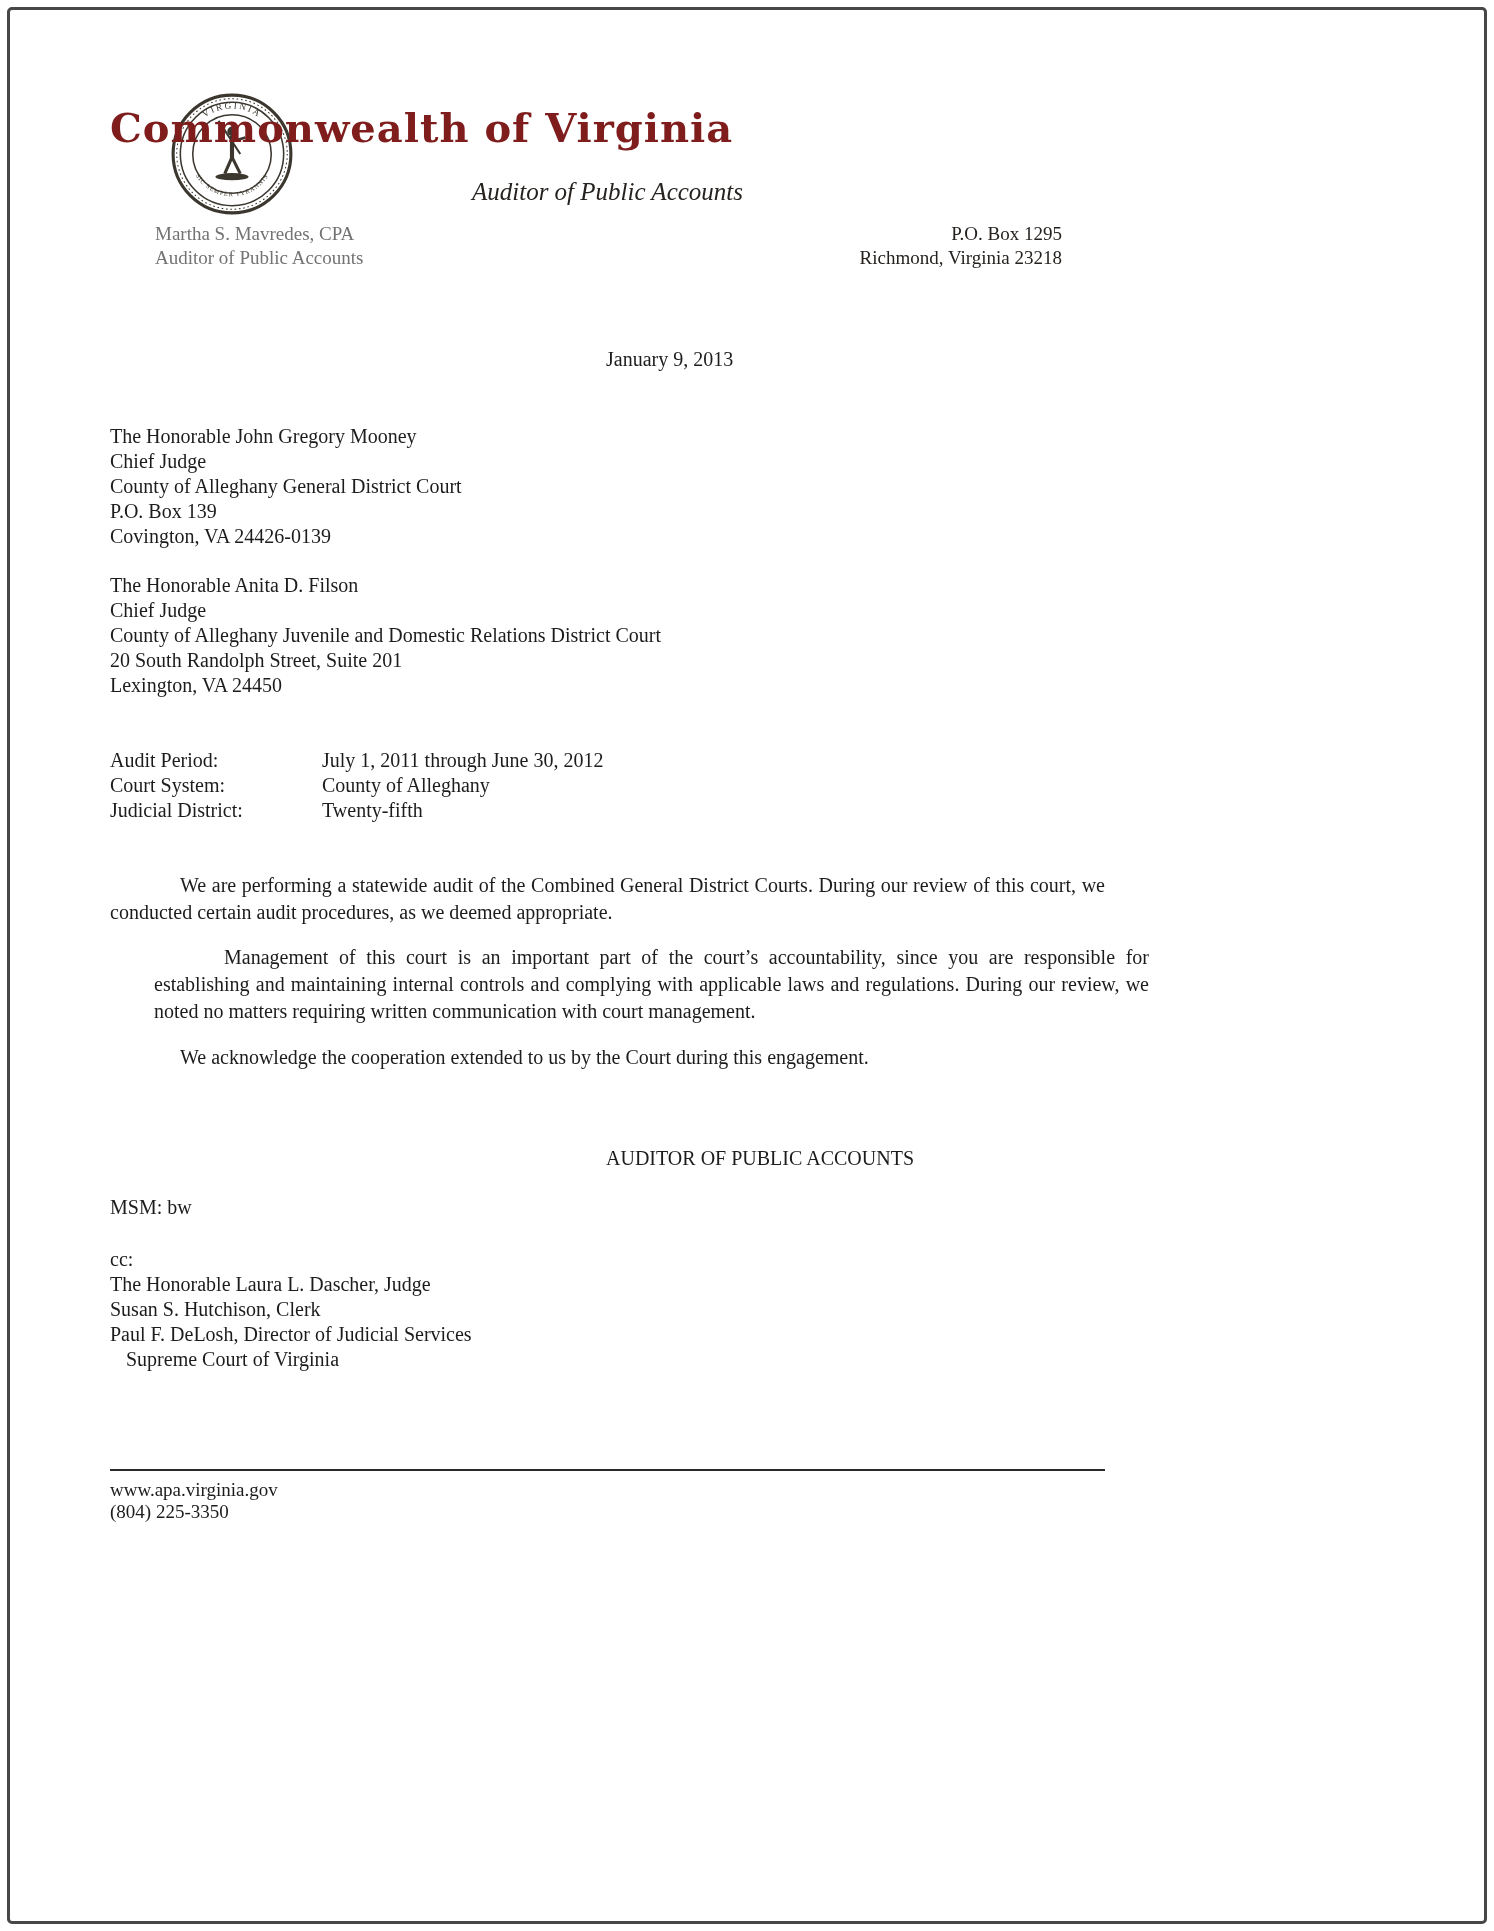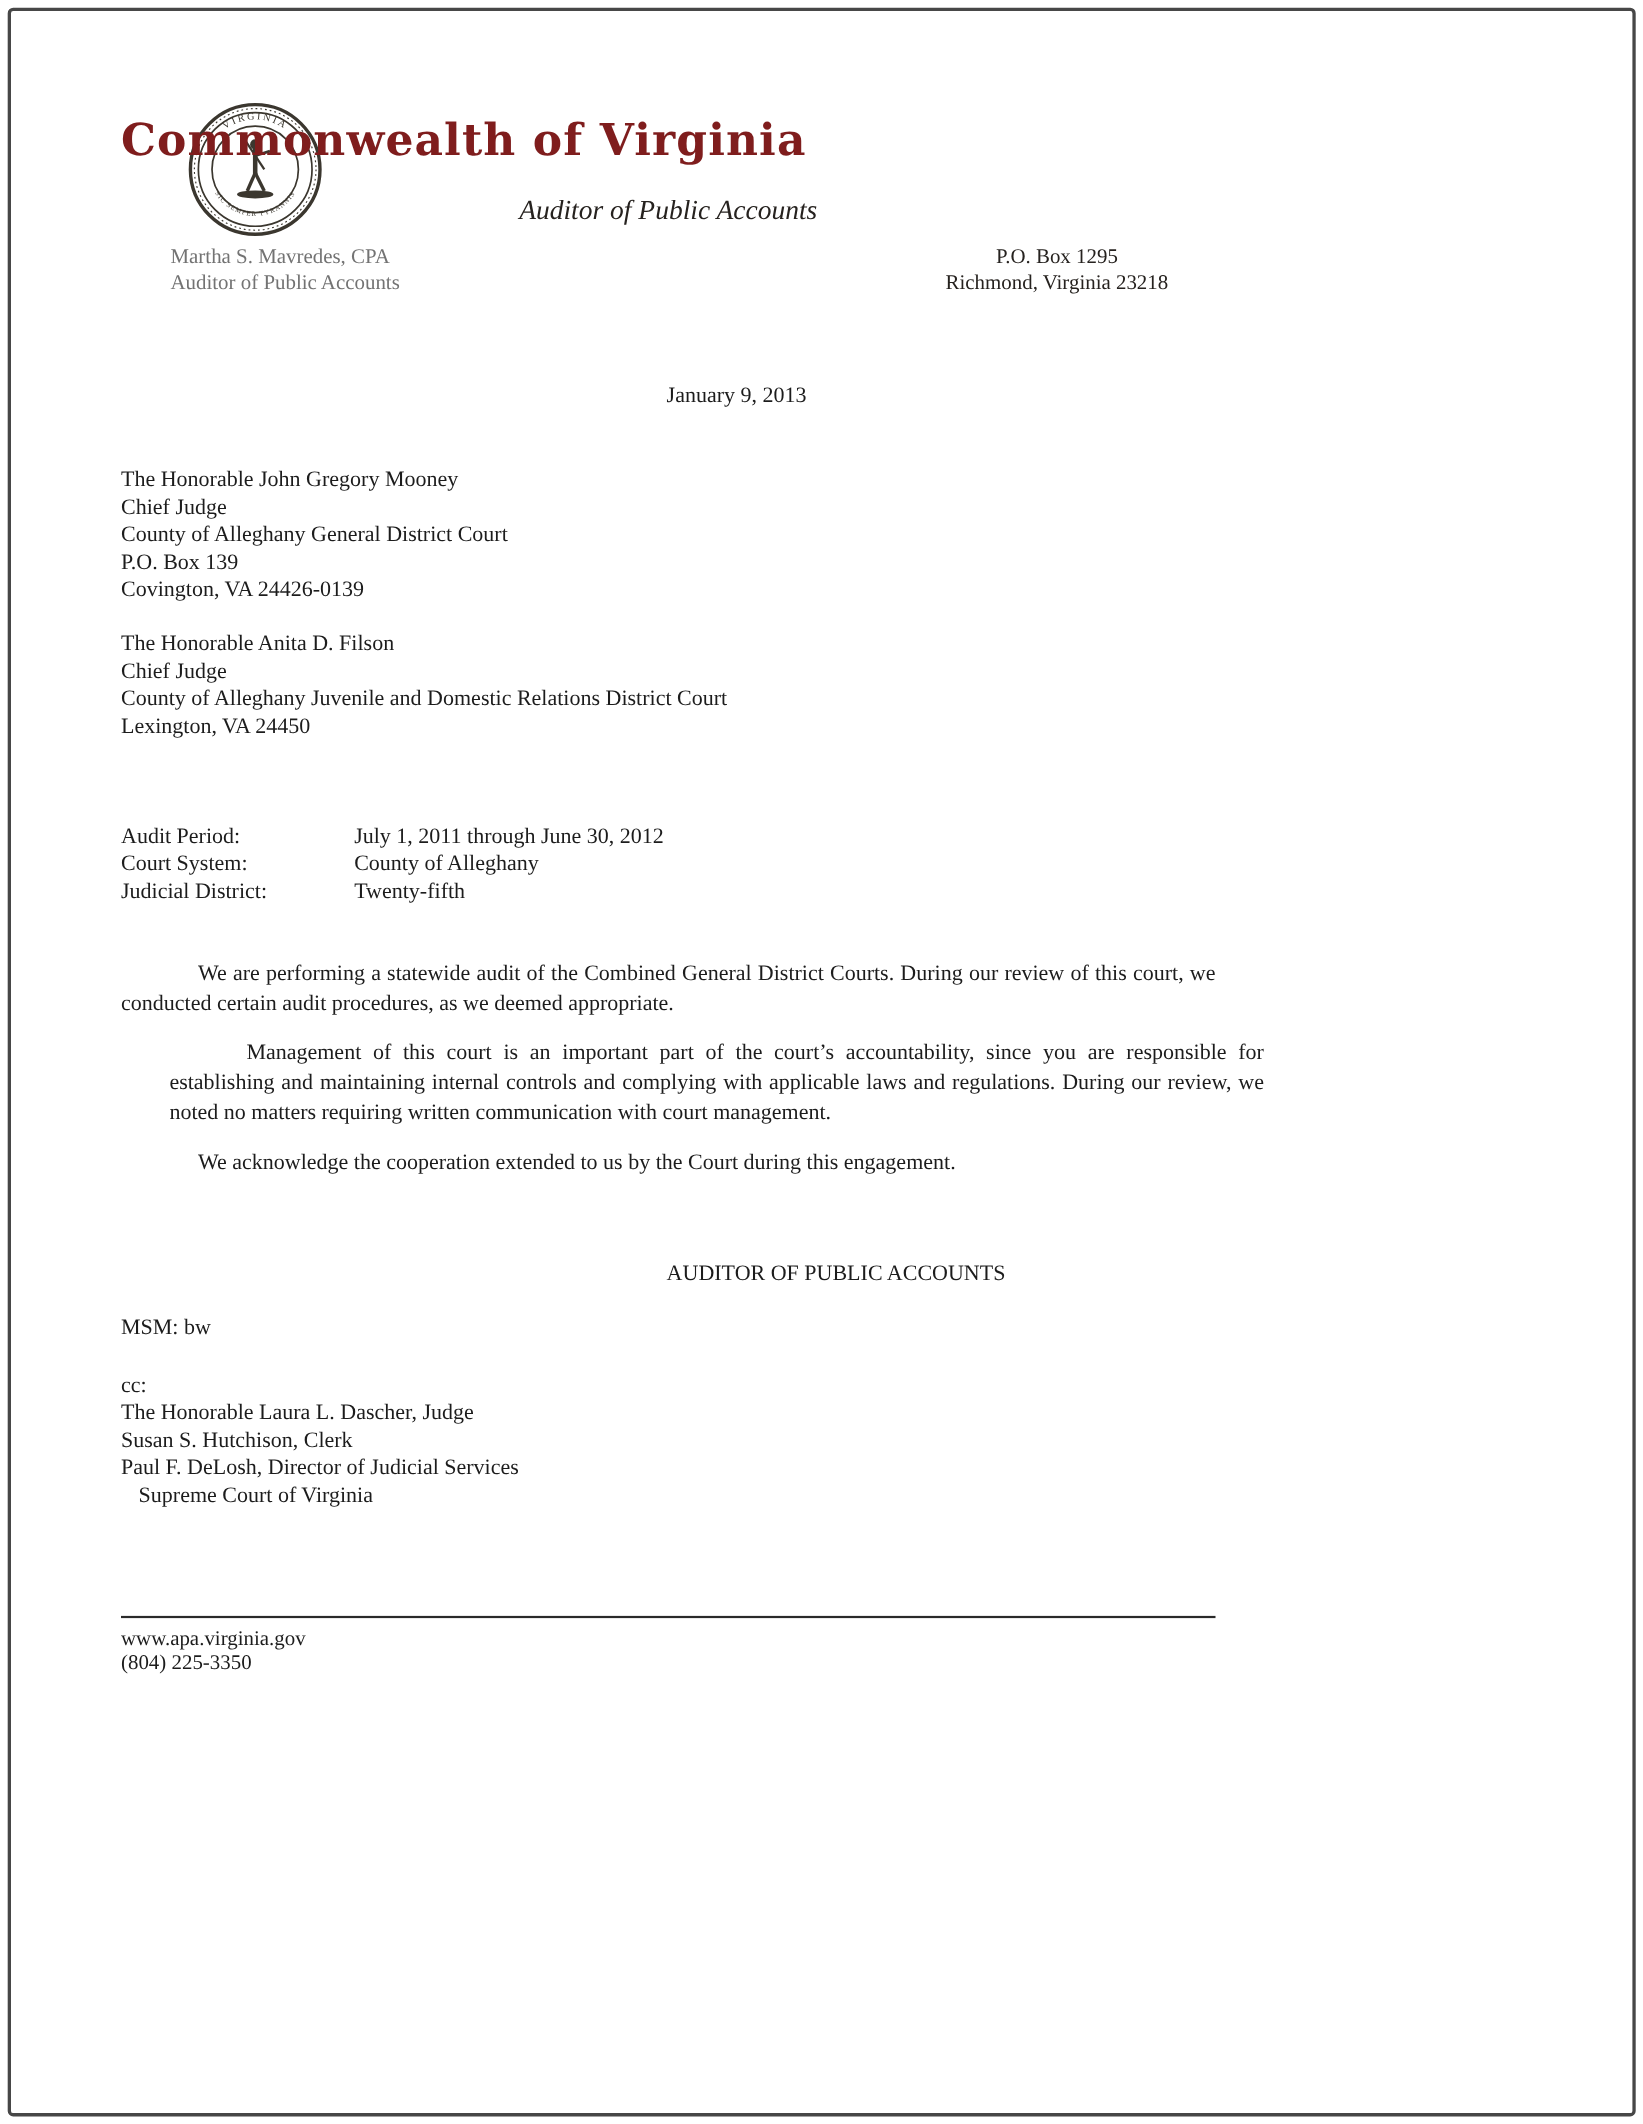--- a/index.html
+++ b/index.html
@@ -31,21 +31,21 @@
   .org-subtitle {
     position:absolute; left:0; top:178px; width:100%;
     text-align:center; font-style:italic; font-size:25px; color:#26221f;
   }
   .official-block {
     position:absolute; left:45px; top:222px;
     font-size:19px; line-height:24px; color:#737373;
   }
   .po-block {
     position:absolute; right:43px; top:222px;
-    font-size:19px; line-height:24px; text-align:center; color:#26221f;
+    font-size:19px; line-height:24px; text-align:right; color:#26221f;
   }
 
   
   .date-line { position:absolute; left:496px; top:348px; font-size:20px; }
 
   .recipient { position:absolute; left:0; font-size:20px; line-height:25px; }
   .recipient-1 { top:424px; }
   .recipient-2 { top:573px; }
 
   .audit-table { position:absolute; left:0; top:748px; font-size:20px; line-height:25px; }
@@ -132,20 +132,21 @@
       <div>Chief Judge</div>
       <div>County of Alleghany General District Court</div>
       <div>P.O. Box 139</div>
       <div>Covington, VA 24426-0139</div>
     </div>
 
     <div class="recipient recipient-2">
       <div>The Honorable Anita D. Filson</div>
       <div>Chief Judge</div>
       <div>County of Alleghany Juvenile and Domestic Relations District Court</div>
+      <div>20 South Randolph Street, Suite 201</div>
       <div>Lexington, VA 24450</div>
     </div>
 
     <div class="audit-table">
       <div class="audit-row">
         <div class="audit-label">Audit Period:</div>
         <div>July 1, 2011 through June 30, 2012</div>
       </div>
       <div class="audit-row">
         <div class="audit-label">Court System:</div>

